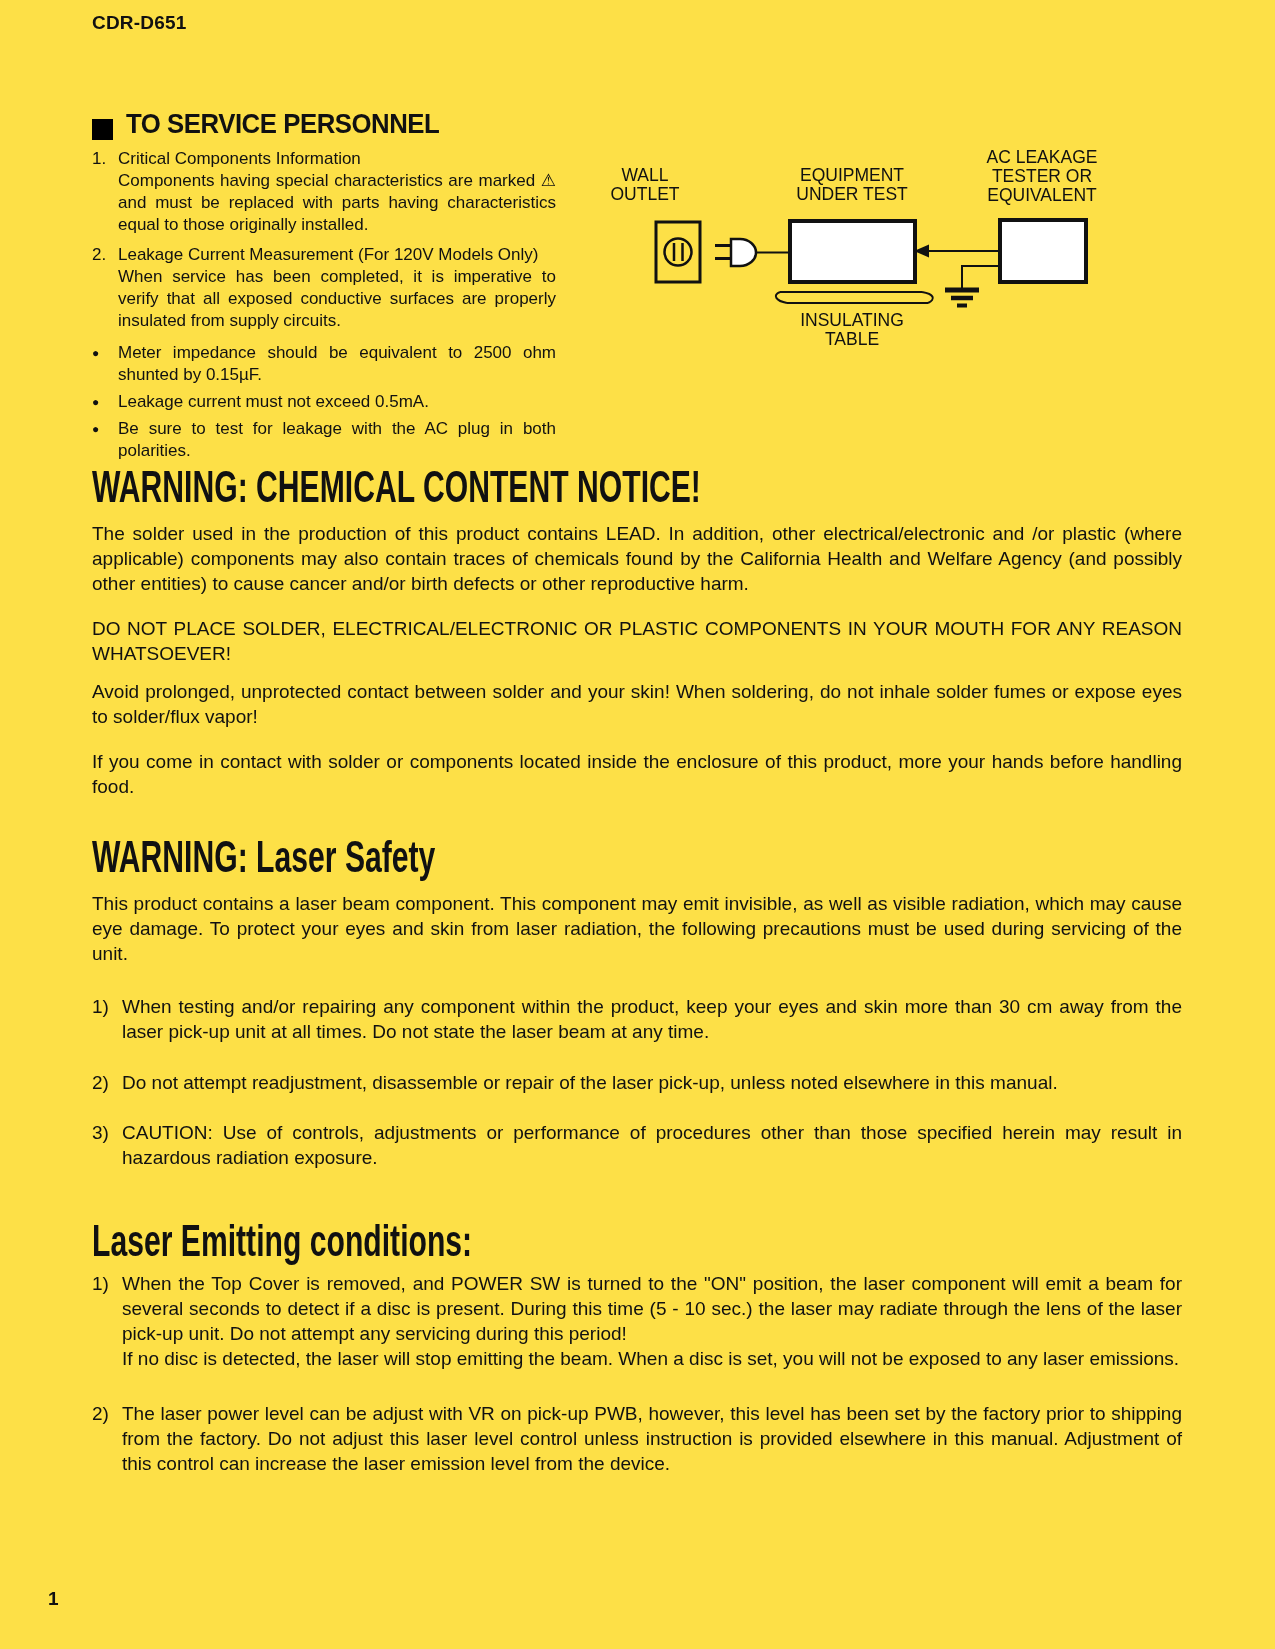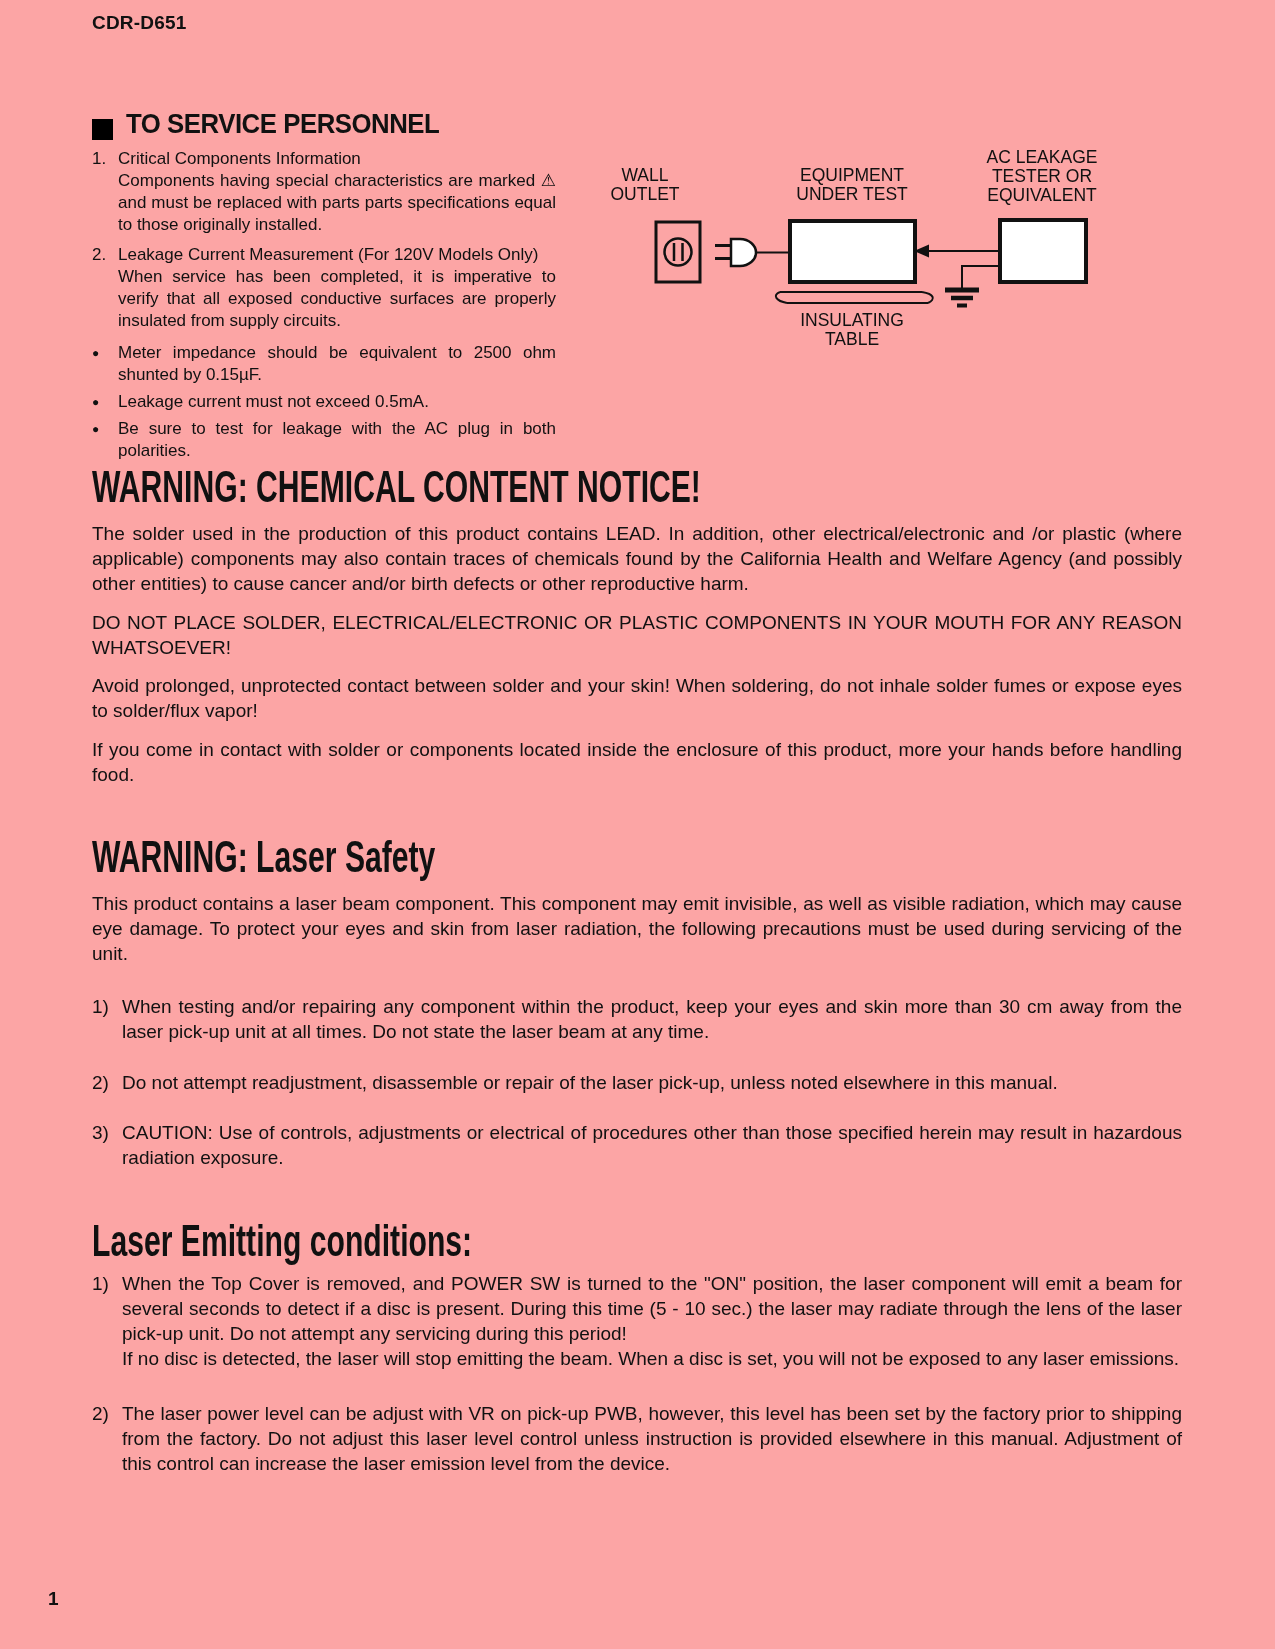--- a/index.html
+++ b/index.html
@@ -1,19 +1,19 @@
 <!DOCTYPE html>
 <html><head>
 <meta charset="utf-8">
 <style>
   html,body{margin:0;padding:0;background:#888;}
   .page{
     position:relative;
     width:1275px;height:1649px;
-    background:#fca5a5;
+    background:#fde047;
     font-family:"Liberation Sans","DejaVu Sans",sans-serif;
     color:#111;
     overflow:hidden;
   }
   .model{
     position:absolute;top:12px;left:92px;
     font-size:19px;font-weight:bold;letter-spacing:0.2px;
   }
   
   .sp{position:absolute;top:106px;left:92px;width:1090px;}
@@ -30,21 +30,21 @@
   .sp-dot{width:26px;flex:0 0 auto;font-size:12px;line-height:22px;}
   .sp-bullet-text{flex:1;text-align:justify;}
   .diagram{position:absolute;left:508px;top:37px;width:600px;height:205px;}
   .diagram text{font-size:17.5px;fill:#111;}
   
   .sec{position:absolute;left:92px;width:1090px;}
   .h-big{
     font-size:44px;line-height:44px;font-weight:bold;
     white-space:nowrap;transform:scaleX(0.685);transform-origin:0 50%;
   }
-  .para{font-size:19px;line-height:25px;text-align:justify;margin-top:14px;}
+  .para{font-size:19px;line-height:25px;text-align:justify;margin-top:20px;}
   .para.first{margin-top:12px;}
   .num-item{display:flex;font-size:19px;line-height:25px;}
   .num-item .n{width:30px;flex:0 0 auto;}
   .num-item .t{flex:1;text-align:justify;}
   .pre{white-space:pre-line;}
   .mt28{margin-top:28px;}.mt26{margin-top:26px;}.mt25{margin-top:25px;}
   .mt30{margin-top:30px;}.mt8{margin-top:8px;}
   .pagenum{position:absolute;top:1588px;left:48px;font-size:19px;font-weight:bold;}
 </style>
 </head>
@@ -57,21 +57,21 @@
   <div class="sp">
     <div class="sp-head">
       <span class="sp-square"></span>
       <span class="sp-title">TO SERVICE PERSONNEL</span>
     </div>
     <div class="sp-list">
       <div class="sp-item">
         <span class="sp-num">1.</span>
         <span class="sp-body">
           <div class="sp-item-title">Critical Components Information</div>
-          <div class="sp-item-text">Components having special characteristics are marked ⚠ and must be replaced with parts parts specifications equal to those originally installed.</div>
+          <div class="sp-item-text">Components having special characteristics are marked ⚠ and must be replaced with parts having characteristics equal to those originally installed.</div>
         </span>
       </div>
       <div class="sp-item">
         <span class="sp-num">2.</span>
         <span class="sp-body">
           <div class="sp-item-title">Leakage Current Measurement (For 120V Models Only)</div>
           <div class="sp-item-text">When service has been completed, it is imperative to verify that all exposed conductive surfaces are properly insulated from supply circuits.</div>
         </span>
       </div>
       <div class="sp-bullet" style="margin-top:10px">
@@ -161,21 +161,21 @@
     <div class="num-item mt28">
       <span class="n">1)</span>
       <span class="t">When testing and/or repairing any component within the product, keep your eyes and skin more than 30 cm away from the laser pick-up unit at all times. Do not state the laser beam at any time.</span>
     </div>
     <div class="num-item mt26">
       <span class="n">2)</span>
       <span class="t">Do not attempt readjustment, disassemble or repair of the laser pick-up, unless noted elsewhere in this manual.</span>
     </div>
     <div class="num-item mt25">
       <span class="n">3)</span>
-      <span class="t">CAUTION: Use of controls, adjustments or electrical of procedures other than those specified herein may result in hazardous radiation exposure.</span>
+      <span class="t">CAUTION: Use of controls, adjustments or performance of procedures other than those specified herein may result in hazardous radiation exposure.</span>
     </div>
   </div>
 
   <div class="sec" style="top:1219px">
     <div class="h-big">Laser Emitting conditions:</div>
     <div class="num-item mt8">
       <span class="n">1)</span>
       <span class="t pre">When the Top Cover is removed, and POWER SW is turned to the "ON" position, the laser component will emit a beam for several seconds to detect if a disc is present. During this time (5 - 10 sec.) the laser may radiate through the lens of the laser pick-up unit. Do not attempt any servicing during this period!
 If no disc is detected, the laser will stop emitting the beam. When a disc is set, you will not be exposed to any laser emissions.</span>
     </div>

